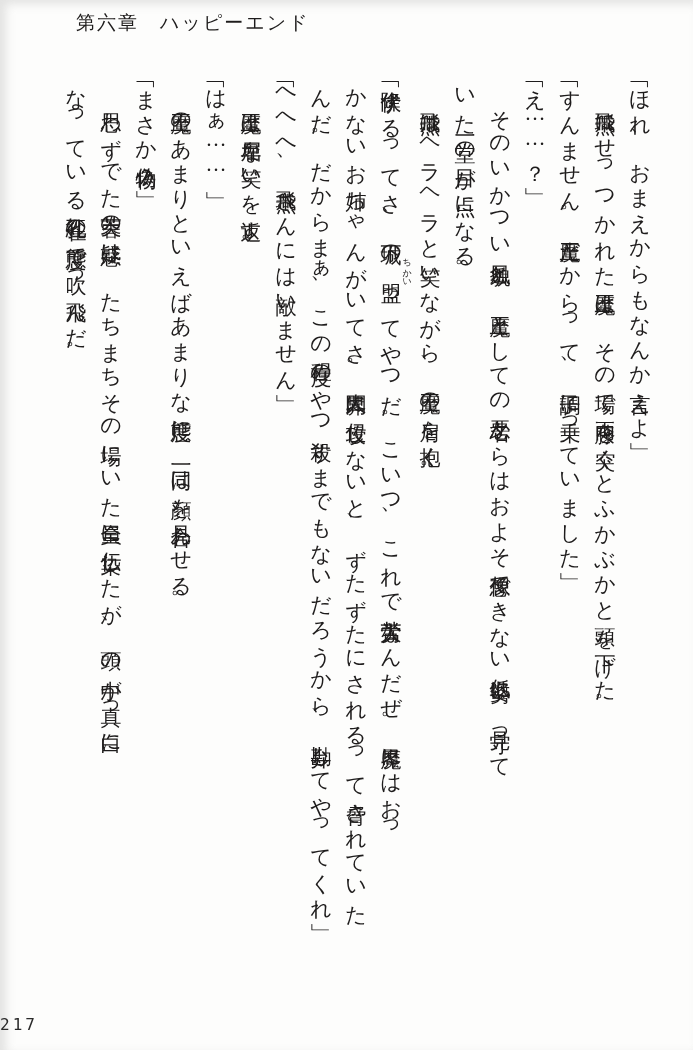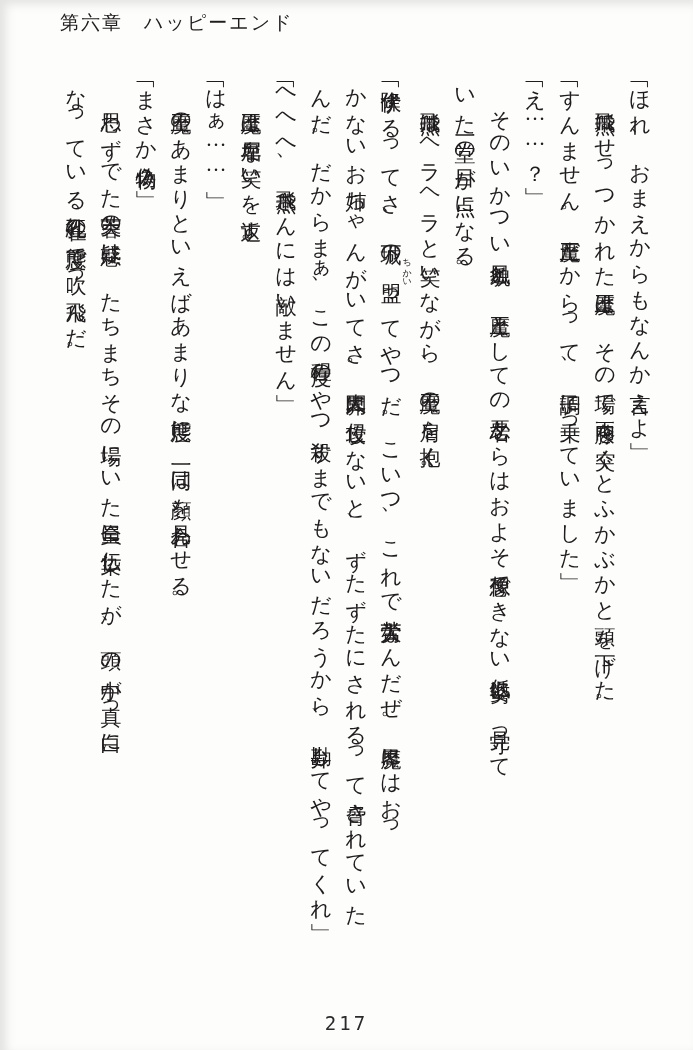--- a/index.html
+++ b/index.html
@@ -18,21 +18,21 @@
   
   .page-edge-shade {
     position: absolute;
     inset: 0;
     pointer-events: none;
     box-shadow: inset 6px 4px 10px rgba(150,150,150,0.25);
   }
   .chapter-header {
     position: absolute;
     top: 10px;
-    left: 60px;
+    left: 76px;
     font-size: 19px;
     letter-spacing: 2px;
     white-space: nowrap;
   }
   .text-body {
     position: absolute;
     top: 74px;
     right: 36px;
     height: 912px;
     writing-mode: vertical-rl;
@@ -52,22 +52,22 @@
   ruby rt {
     font-size: 9px;
     letter-spacing: 0;
     font-family: "Liberation Serif", "DejaVu Serif", serif;
   }
   .page-number {
     position: absolute;
     bottom: 16px;
     left: 0;
     width: 100%;
-    text-align: center;
-    font-size: 19px;
+    text-align: left;
+    font-size: 16px;
     letter-spacing: 3px;
     color: #2a2a2a;
     font-family: "DejaVu Sans Mono", "Liberation Mono", monospace;
   }
 </style>
 </head>
 <body>
 
 <div class="page-edge-shade"></div>
 

